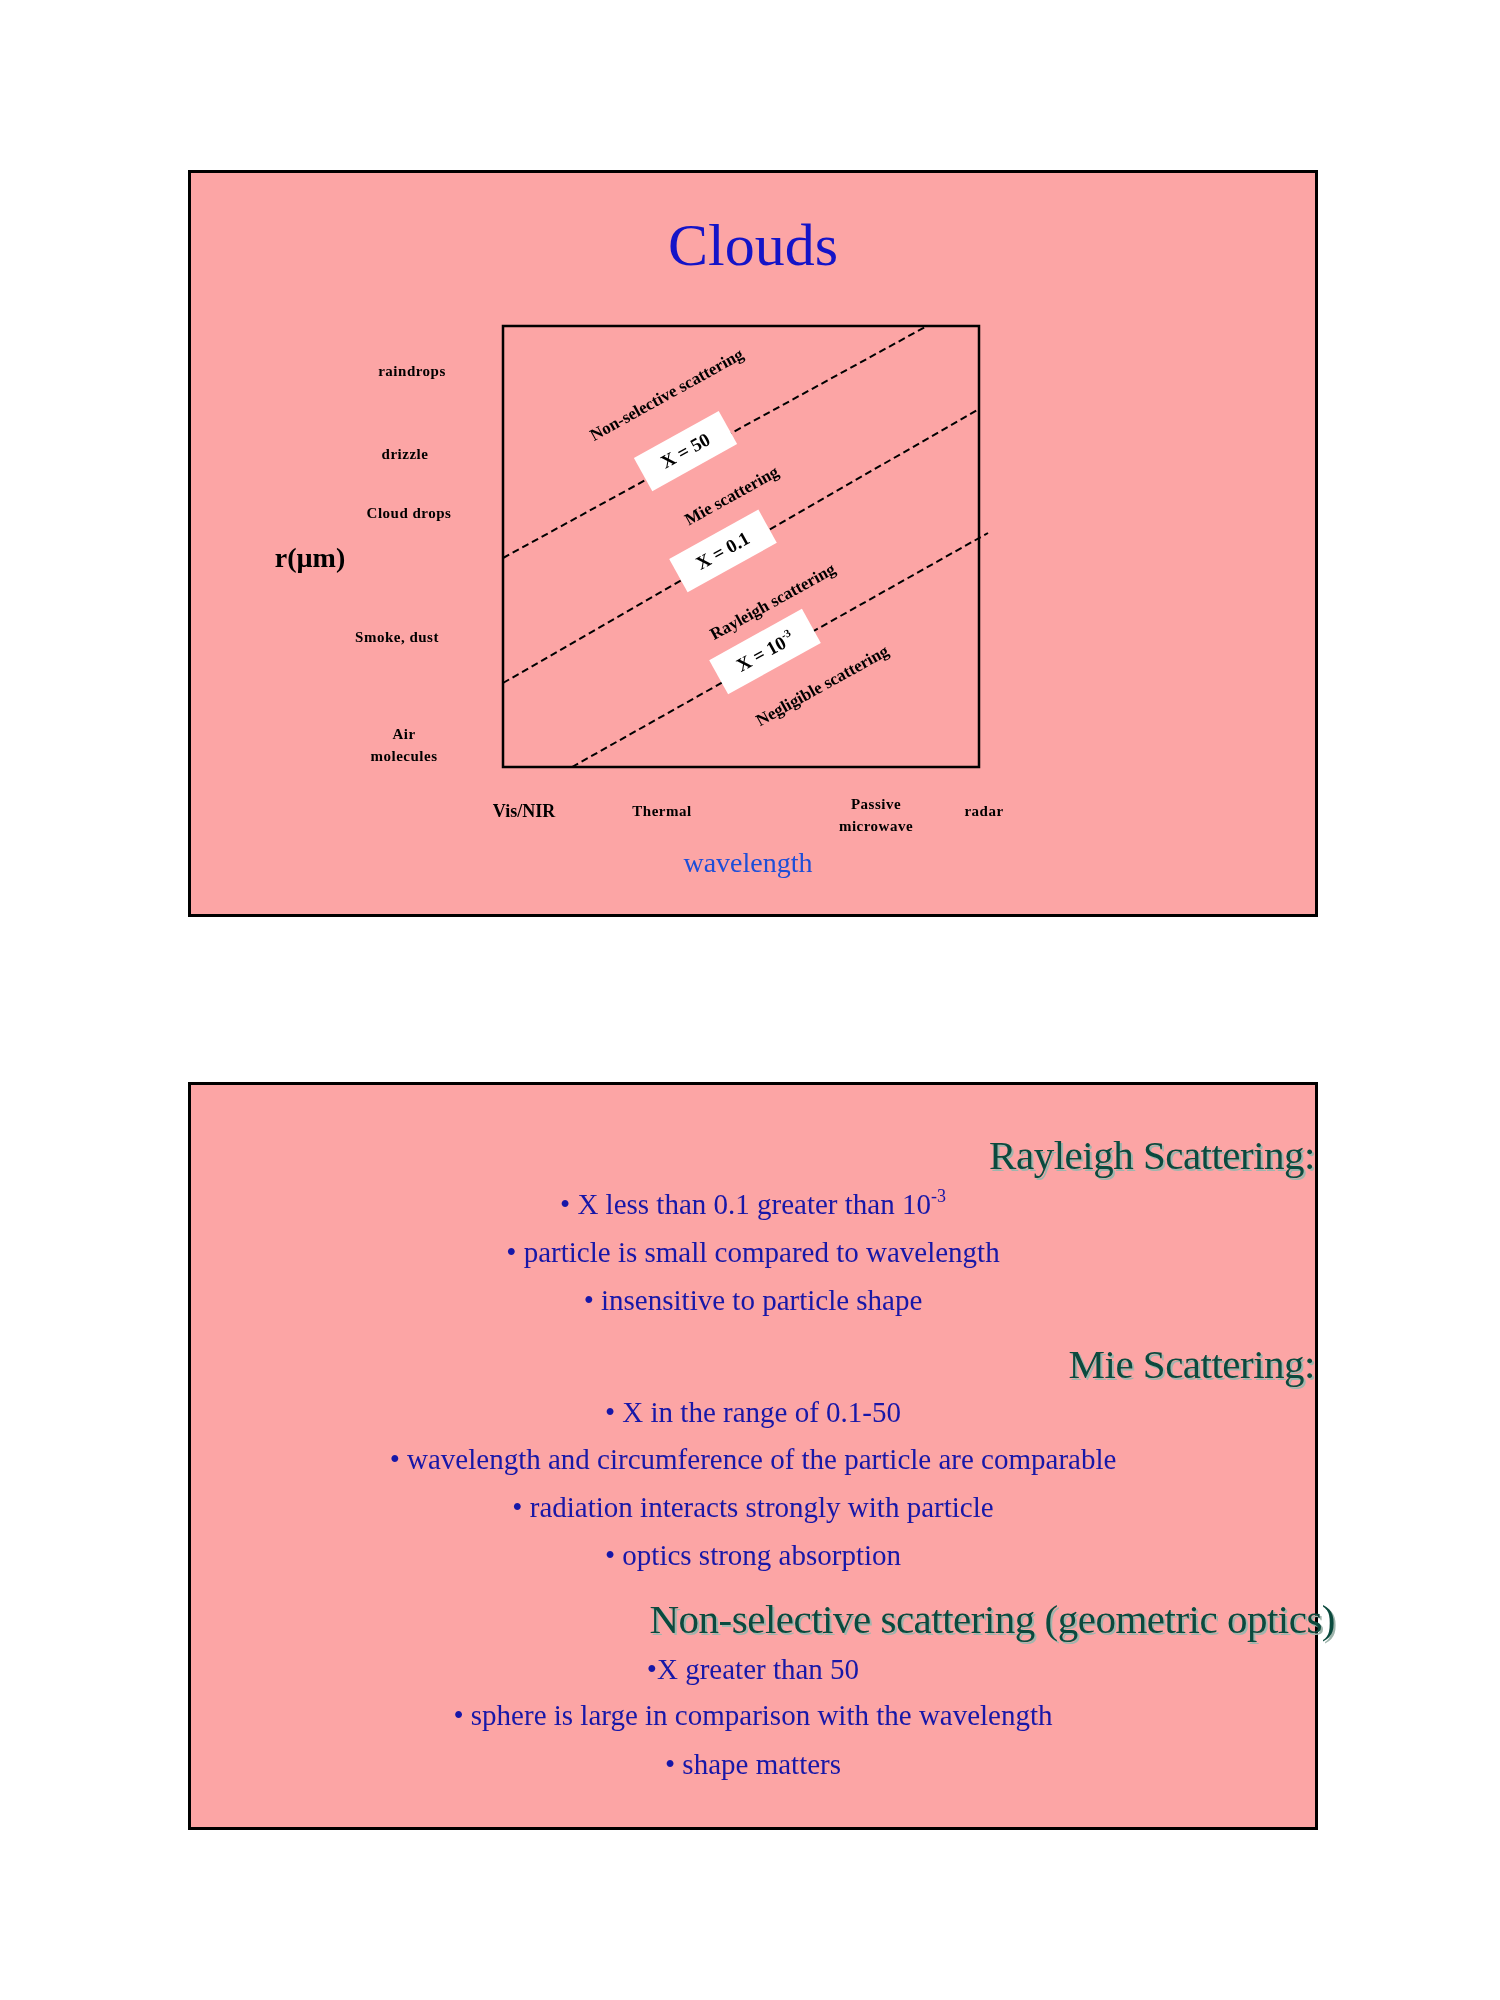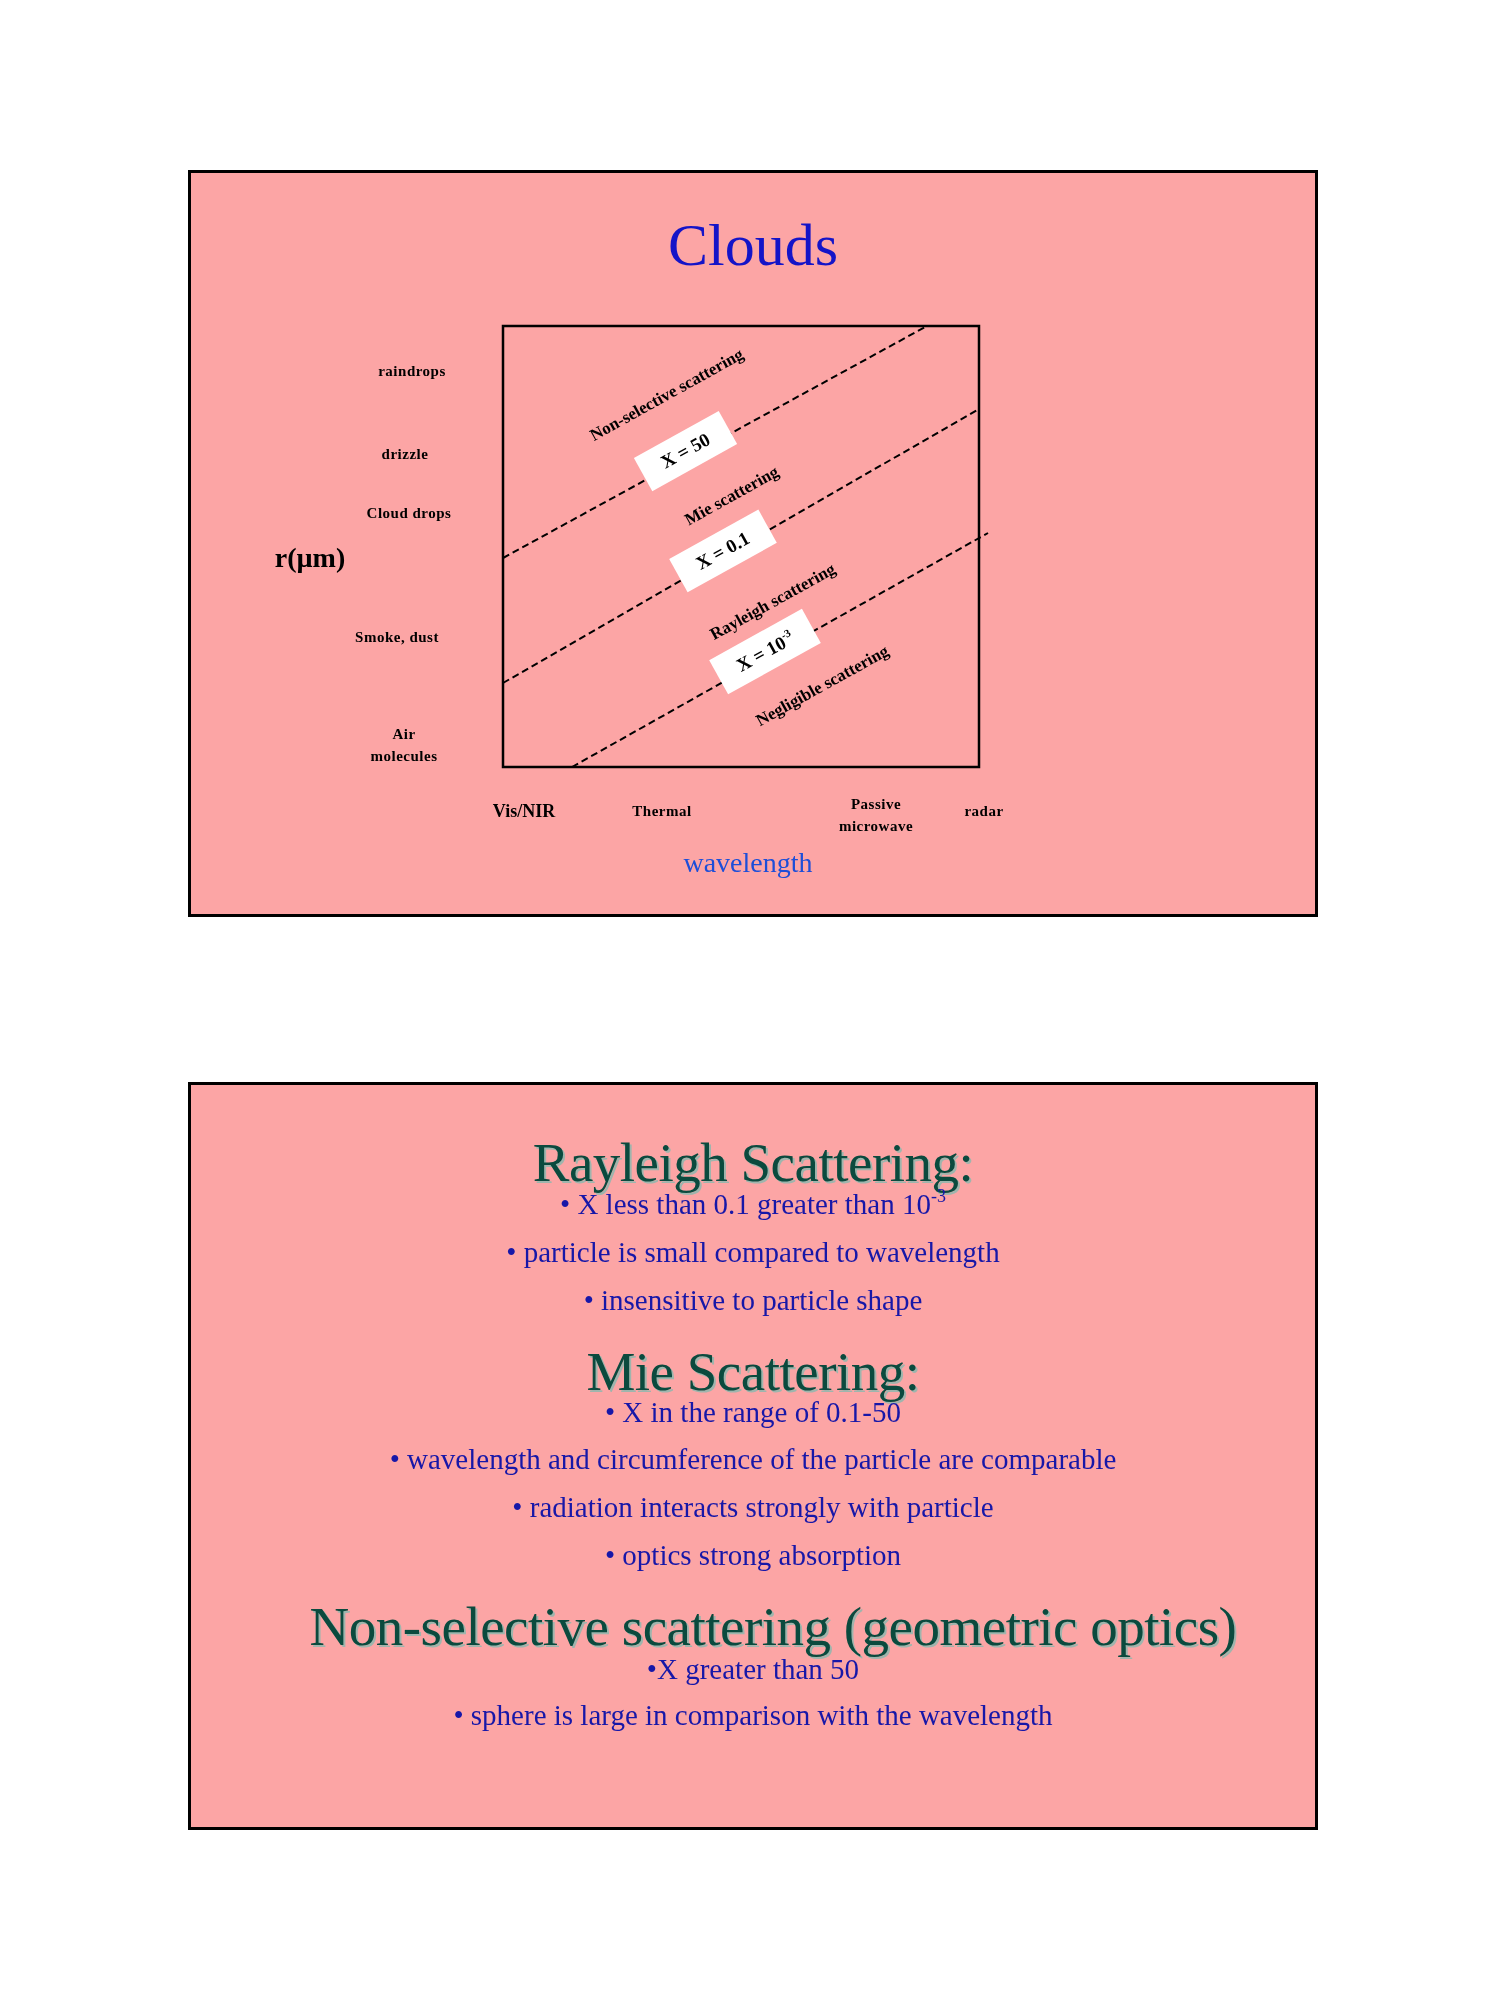--- a/index.html
+++ b/index.html
@@ -39,23 +39,24 @@
     font-weight: bold; color: #000;
   }
   .region { font-size: 17px; }
   .xbox {
     background: #ffffff; font-size: 19px; padding: 8px 22px;
   }
   .xbox sup { font-size: 11px; vertical-align: 8px; }
   
   .s2 { position: absolute; left: 0; width: 100%; text-align: center; white-space: nowrap; line-height: 1; }
   .h {
-    font-size: 55px; color: #0b4a3e;
+    font-size: 41px; color: #0b4a3e;
     text-shadow: 2px 2px 0 #9fb5ad;
     letter-spacing: -0.5px;
+    text-align: right;
   }
   .b { font-size: 29px; color: #1717a8; }
   .b sup { font-size: 18px; vertical-align: 12px; line-height: 0; }
 </style>
 </head>
 <body>
 
 <div id="slide1" class="slide">
   <div class="abs title1">Clouds</div>
 </div>
@@ -104,13 +105,14 @@
 
   <div class="s2 b" style="top:201px;">• insensitive to particle shape</div>
   <div class="s2 b" style="top:313px;">• X in the range of 0.1-50</div>
   <div class="s2 b" style="top:360px;">• wavelength and circumference of the particle are comparable</div>
   <div class="s2 b" style="top:408px;">• radiation interacts strongly with particle</div>
   <div class="s2 b" style="top:456px;">• optics strong absorption</div>
 
   <div class="s2 h" style="top:514px;padding-left:20px;">Non-selective scattering (geometric optics)</div>
   <div class="s2 b" style="top:570px;">•X greater than 50</div>
   <div class="s2 b" style="top:616px;">• sphere is large in comparison with the wavelength</div>
+  <div class="s2 b" style="top:665px;">• shape matters</div>
 </div>
 
 </body></html>

